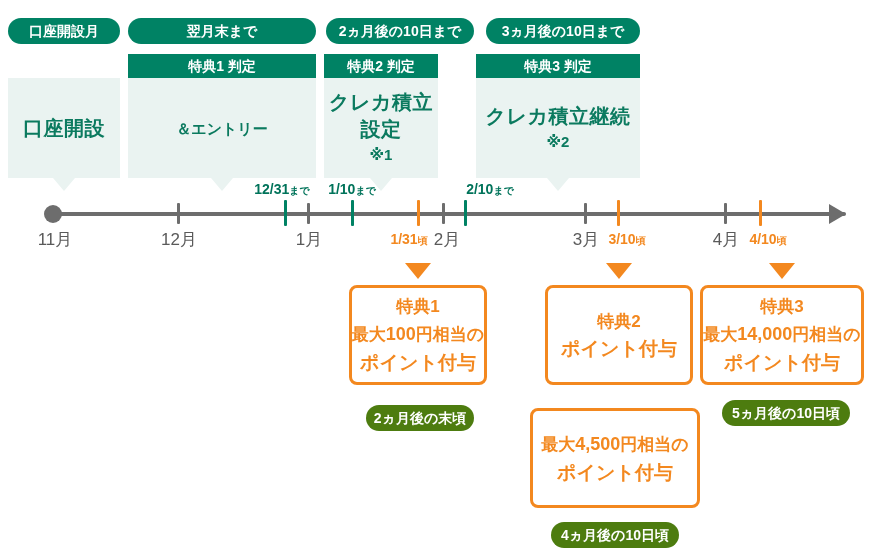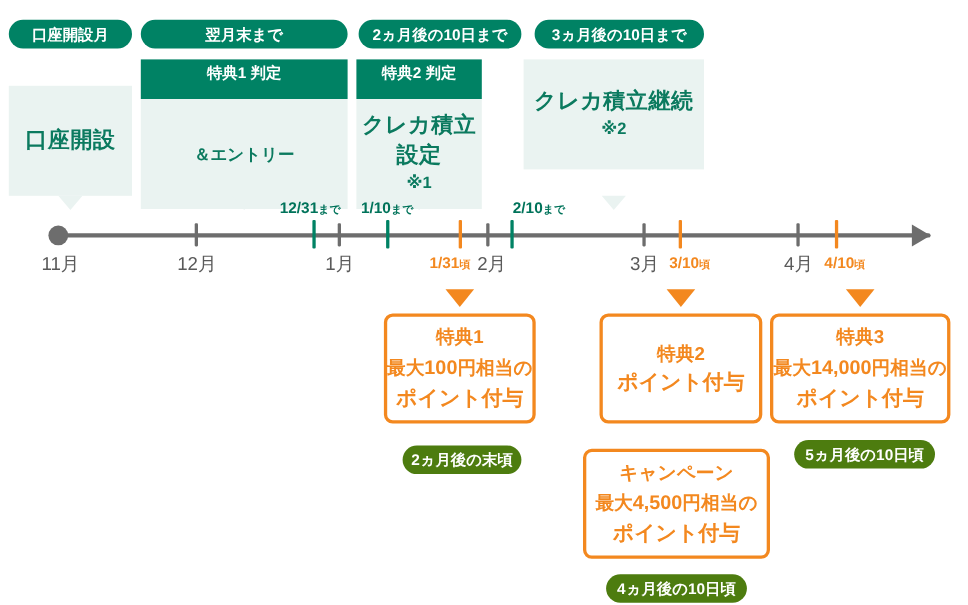--- a/index.html
+++ b/index.html
@@ -26,21 +26,21 @@
   }
 
   
   .stage { position: absolute; }
   .stage-head {
     background: #008264;
     color: #ffffff;
     font-weight: bold;
     font-size: 14px;
     line-height: 24px;
-    height: 36px;
+    height: 24px;
     text-align: center;
     white-space: nowrap;
   }
   .stage-body {
     background: #eaf3f1;
     color: #0b7a5f;
     font-weight: bold;
     text-align: center;
     display: flex;
     flex-direction: column;
@@ -184,20 +184,21 @@
     <div class="stage-head">特典2 判定</div>
     <div class="stage-body" style="height:100px;">
       <span class="ln t-big">クレカ積立</span>
       <span class="ln t-big">設定</span>
       <span class="ln t-mid">※1</span>
     </div>
     <div class="stage-tail" style="top:124px;"></div>
   </div>
 
   <div class="stage" style="left:476px; top:54px; width:164px; height:124px;">
+    <div class="stage-head">特典3 判定</div>
     <div class="stage-body" style="height:100px;text-align:right;">
       <span class="ln t-big">クレカ積立継続</span>
       <span class="ln t-mid">※2</span>
     </div>
     <div class="stage-tail" style="top:124px;"></div>
   </div>
 
   <div class="axis-line" style="left:53px; top:212px; width:793px;"></div>
   <div class="axis-dot" style="left:44px; top:205px;"></div>
   <div class="axis-arrow" style="left:829px; top:204px;"></div>
@@ -266,20 +267,19 @@
     <div class="benefit-box">
       <span class="l1">特典3</span>
       <span class="l2"><span>最大</span><b>14,000</b><span>円相当の</span></span>
       <span class="l3">ポイント付与</span>
     </div>
   </div>
   <div class="opill" style="left:722px; top:400px; width:128px;">5ヵ月後の10日頃</div>
 
   <div class="benefit" style="left:530px; top:408px; width:170px; height:100px;">
     <div class="benefit-box">
-      <span class="l1">キャンペーン</span>
       <span class="l2"><span>最大</span><b>4,500</b><span>円相当の</span></span>
       <span class="l3">ポイント付与</span>
     </div>
   </div>
   <div class="opill" style="left:551px; top:522px; width:128px;">4ヵ月後の10日頃</div>
 
 </div>
 
 </body></html>

